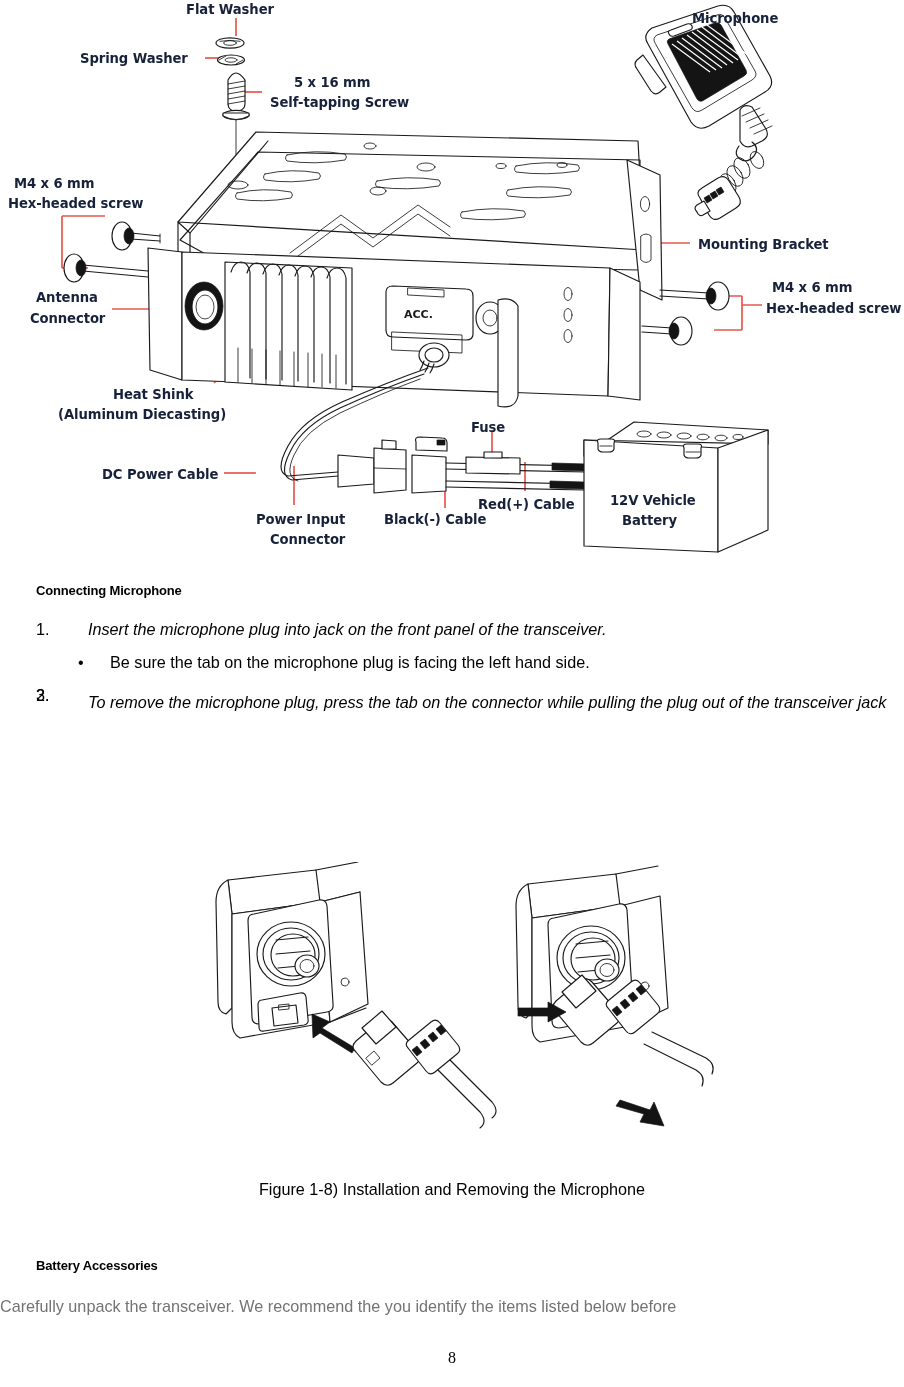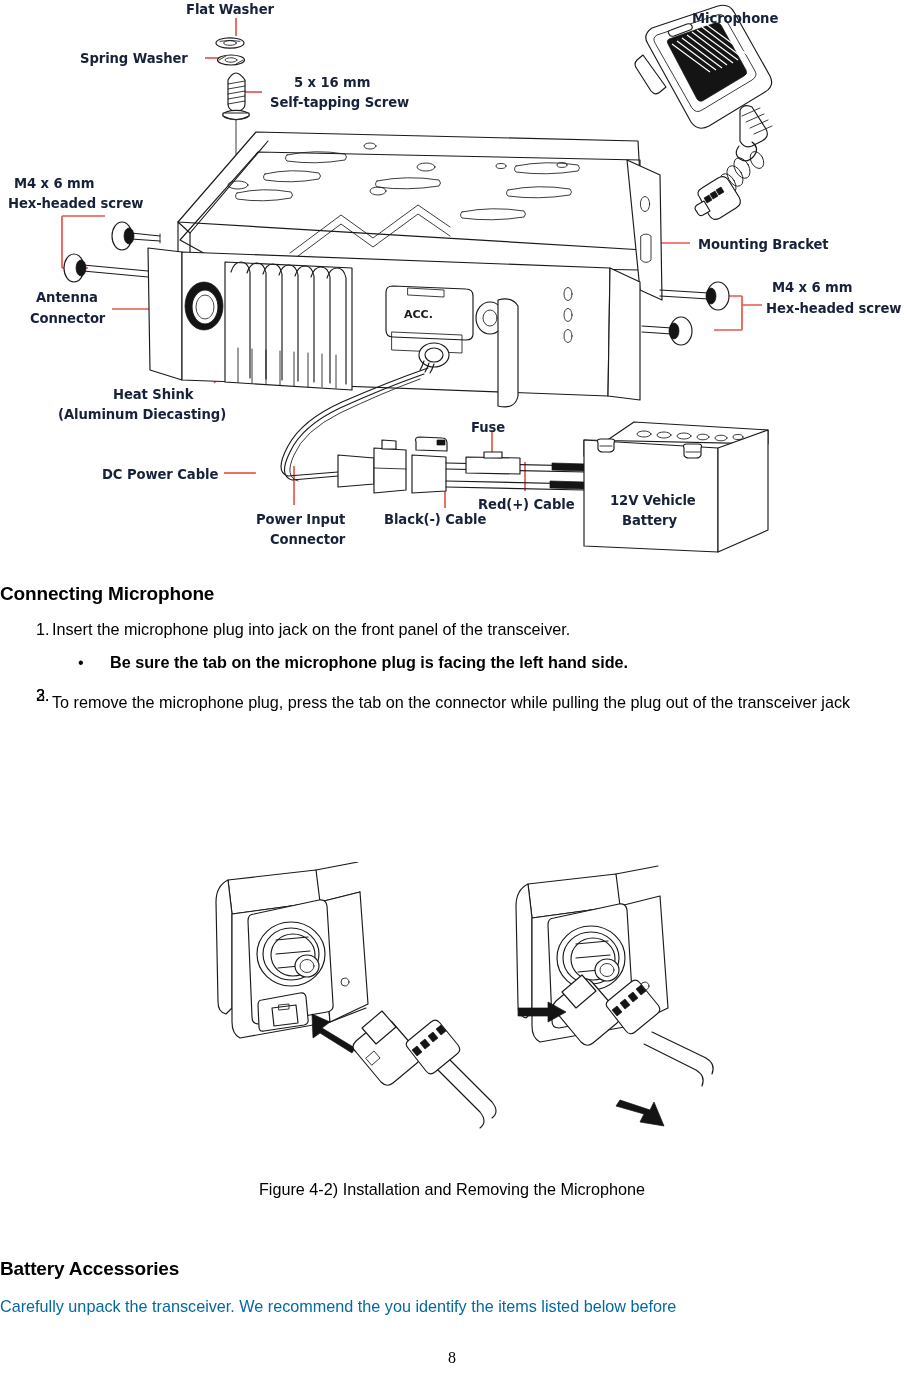--- a/index.html
+++ b/index.html
@@ -43,31 +43,32 @@
     font-weight: bold;
     font-size: 11px;
     fill: #1a1a1a;
   }
 
   
   .h2 {
     position: absolute;
     font-family: "Liberation Sans", sans-serif;
     font-weight: bold;
-    font-size: 19px;
+    font-size: 13px;
     color: #000;
     letter-spacing: -0.15px;
     white-space: nowrap;
+    padding-left: 36px;
   }
   .para {
     position: absolute;
     font-family: "Liberation Sans", sans-serif;
     font-size: 16.2px;
     line-height: 20px;
-    color: #0369a1;
+    color: #737373;
   }
   .olist {
     position: absolute;
     left: 0;
     right: 0;
   }
   .oitem {
     position: relative;
     font-family: "Liberation Sans", sans-serif;
     font-size: 16.2px;
@@ -75,41 +76,41 @@
   }
   .onum {
     position: absolute;
     left: 36px;
     top: 0;
     width: 28px;
     text-align: left;
   }
   .otext {
     display: block;
-    margin-left: 52px;
+    margin-left: 88px;
     margin-right: 12px;
     text-align: justify;
     text-justify: inter-word;
+    font-style: italic;
   }
   .otext.nojust { text-align: left; }
   .bullitem {
     position: relative;
     font-family: "Liberation Sans", sans-serif;
     font-size: 16.2px;
     color: #000;
   }
   .bnum {
     position: absolute;
     left: 78px;
     top: 0;
   }
   .btext {
     display: block;
     margin-left: 110px;
-    font-weight: bold;
   }
 
   
   #figure-mic {
     position: absolute;
     left: 0;
     top: 862px;
     width: 904px;
     height: 300px;
   }
@@ -503,19 +504,19 @@
         <path class="ln" fill="none" d="M644 182 L696 208 Q706 214 702 224"></path>
       </g>
 
       <path class="blk" d="M518 146 L548 146 L548 140 L566 150 L548 160 L548 154 L518 154 Z"></path>
 
       <path class="blk" d="M620 238 L650 248 L654 240 L664 264 L640 260 L644 252 L616 244 Z"></path>
     </g>
   </svg>
 </div>
 
-<div class="fcaption" style="top:1180px;">Figure 4-2) Installation and Removing the Microphone</div>
+<div class="fcaption" style="top:1180px;">Figure 1-8) Installation and Removing the Microphone</div>
 
 <div class="h2" style="left:0; top:1258px;">Battery Accessories</div>
 
 <div class="para" style="left:0; top:1296px; width:904px; text-align:justify; text-justify:inter-word;">Carefully unpack the transceiver. We recommend the you identify the items listed below before</div>
 
 <div class="pagenum" style="top:1349px;">8</div>
 
 </body></html>

